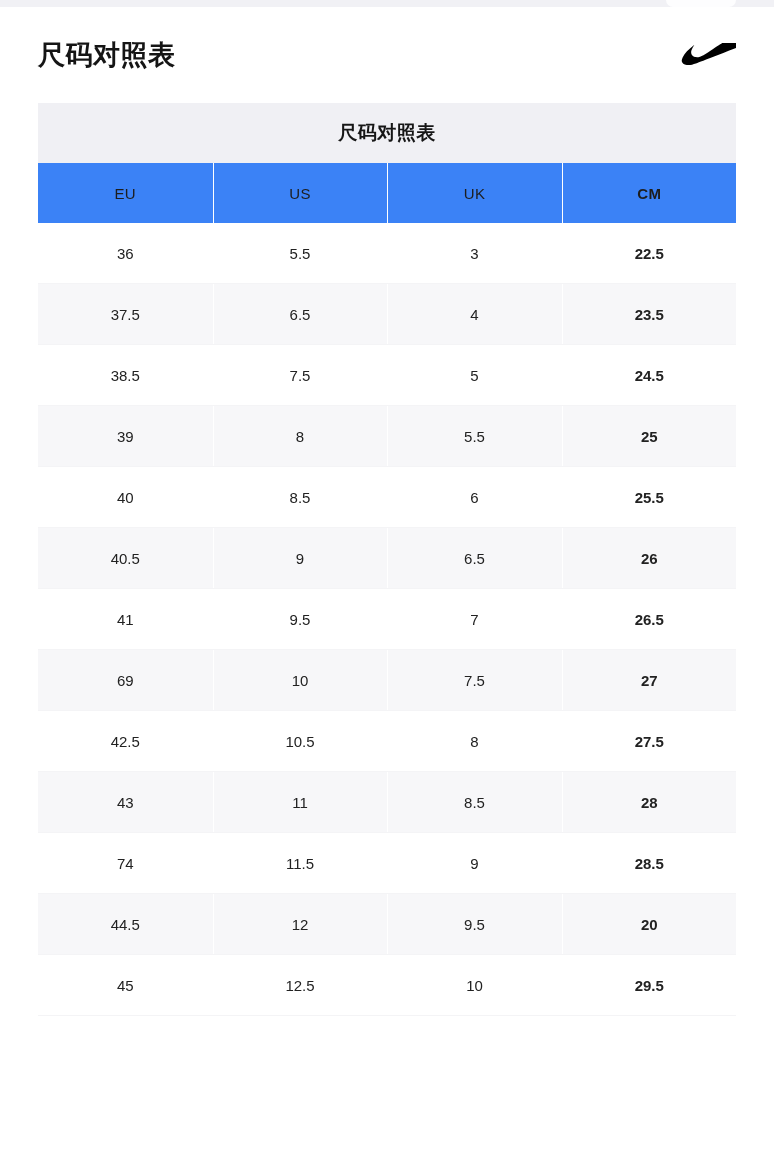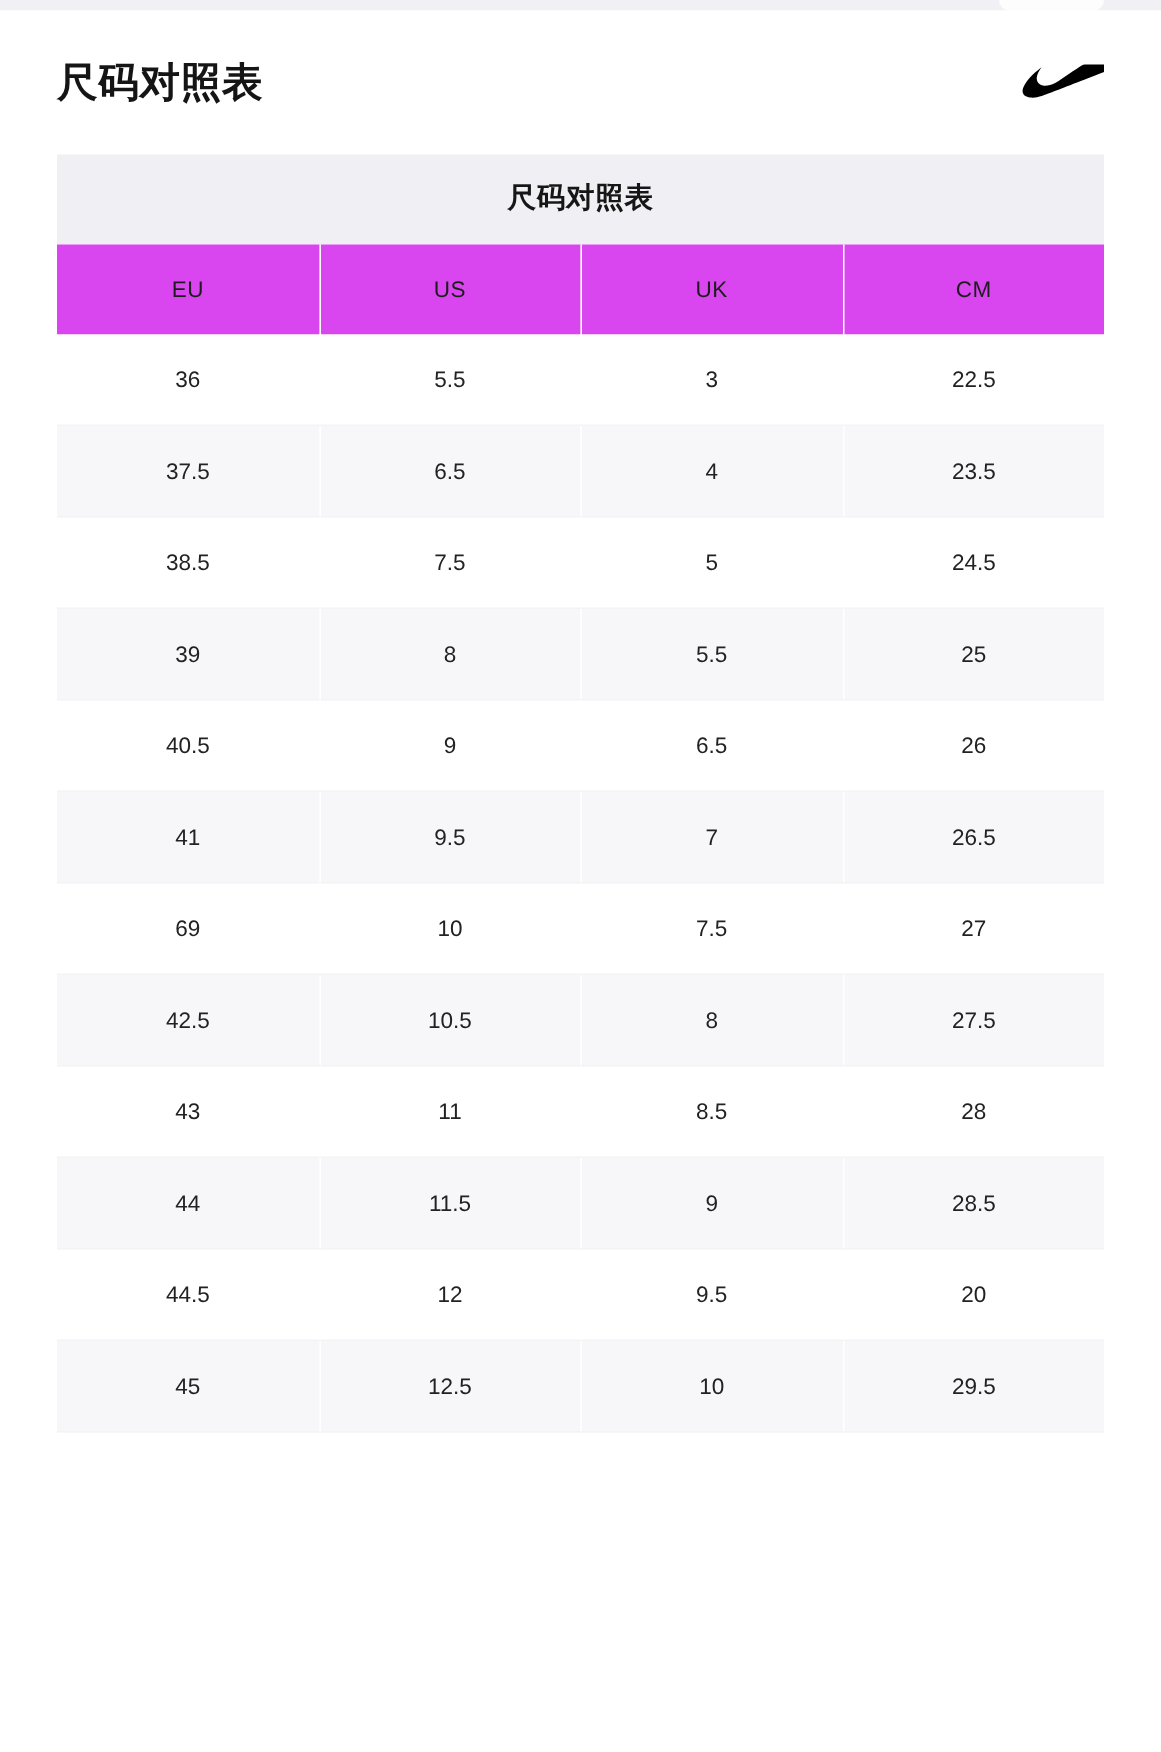--- a/index.html
+++ b/index.html
@@ -94,23 +94,24 @@
     vertical-align: middle;
     font-size: 15px;
     color: #222222;
     font-weight: normal;
     border-right: 1px solid #ffffff;
     padding: 0;
   }
   .size-table th:last-child,
   .size-table td:last-child {
     border-right: none;
+    font-weight: bold;
   }
   .size-table thead tr {
-    background: #d946ef;
+    background: #3b82f6;
   }
   .size-table thead th {
     font-size: 15px;
     color: #1d1d1d;
     letter-spacing: 0.4px;
   }
   .size-table tbody tr:nth-child(odd) {
     background: #ffffff;
   }
   .size-table tbody tr:nth-child(even) {
@@ -175,20 +176,26 @@
         <td>5</td>
         <td>24.5</td>
       </tr>
       <tr>
         <td>39</td>
         <td>8</td>
         <td>5.5</td>
         <td>25</td>
       </tr>
       <tr>
+        <td>40</td>
+        <td>8.5</td>
+        <td>6</td>
+        <td>25.5</td>
+      </tr>
+      <tr>
         <td>40.5</td>
         <td>9</td>
         <td>6.5</td>
         <td>26</td>
       </tr>
       <tr>
         <td>41</td>
         <td>9.5</td>
         <td>7</td>
         <td>26.5</td>
@@ -205,21 +212,21 @@
         <td>8</td>
         <td>27.5</td>
       </tr>
       <tr>
         <td>43</td>
         <td>11</td>
         <td>8.5</td>
         <td>28</td>
       </tr>
       <tr>
-        <td>44</td>
+        <td>74</td>
         <td>11.5</td>
         <td>9</td>
         <td>28.5</td>
       </tr>
       <tr>
         <td>44.5</td>
         <td>12</td>
         <td>9.5</td>
         <td>20</td>
       </tr>

